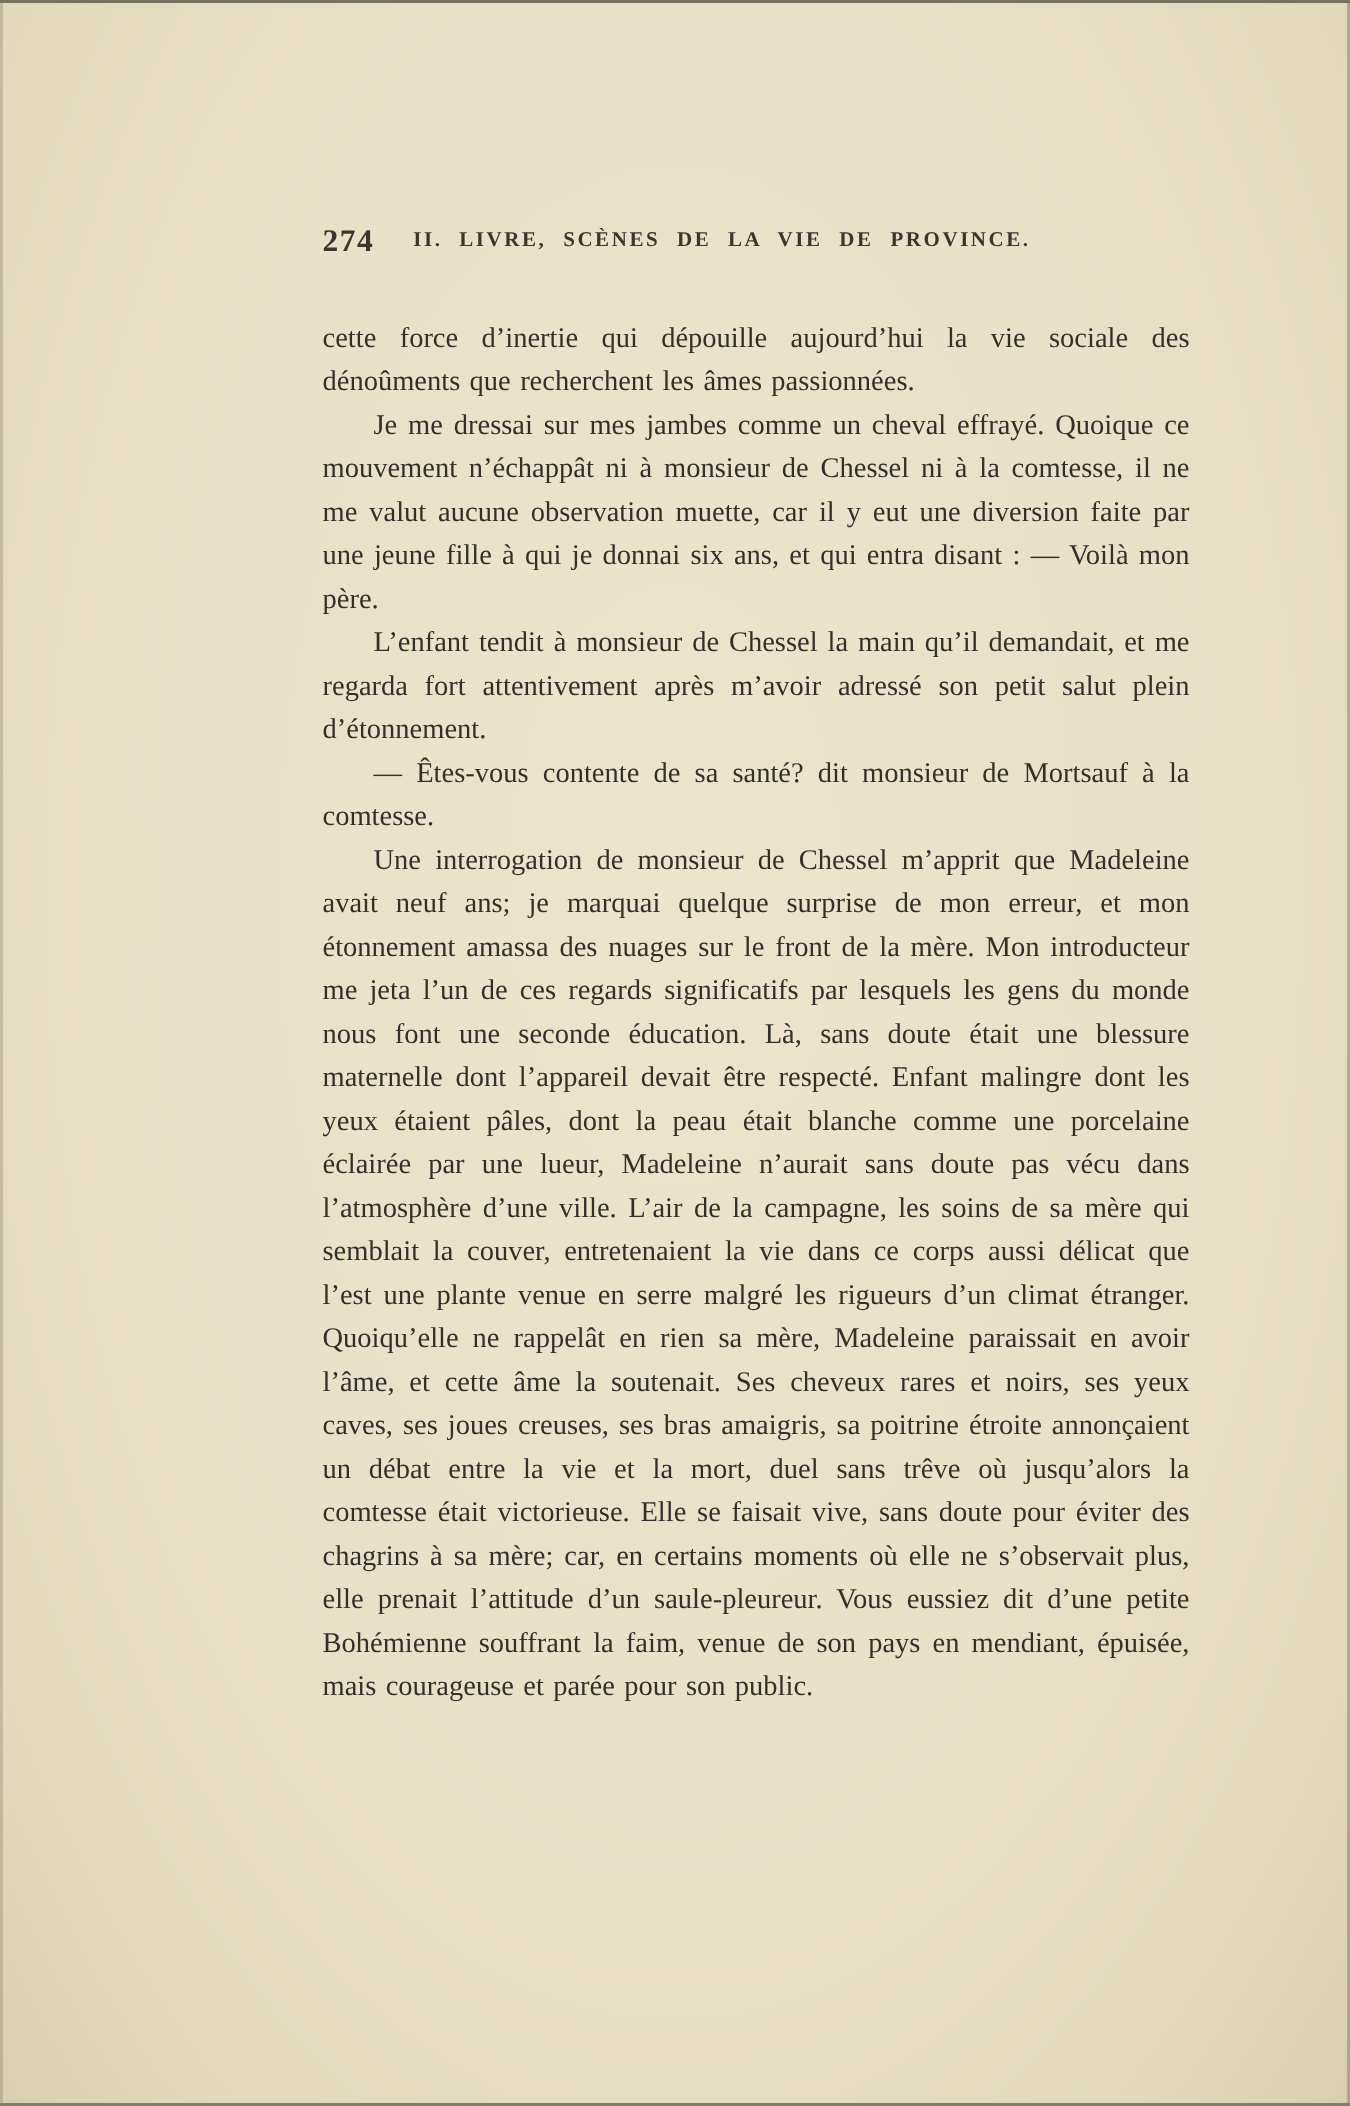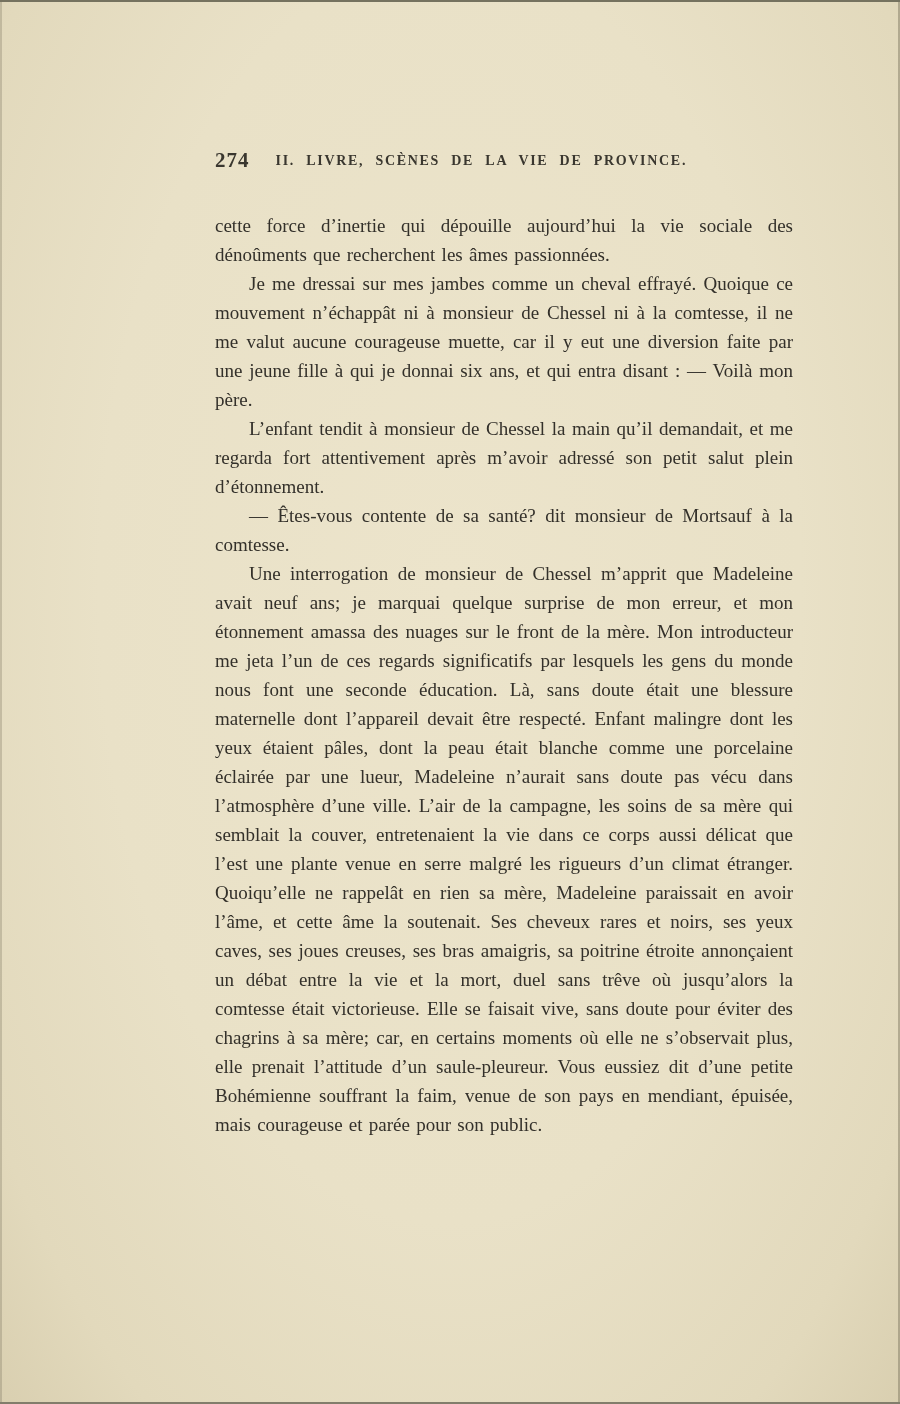--- a/index.html
+++ b/index.html
@@ -70,19 +70,19 @@
 
 <div class="page">
 
   <header class="running-head">
     <span class="folio">274</span>
     <span class="running-title">II. LIVRE, SCÈNES DE LA VIE DE PROVINCE.</span>
   </header>
 
   <main class="text-block">
     <p class="no-indent">cette force d’inertie qui dépouille aujourd’hui la vie sociale des dénoûments que recherchent les âmes passionnées.</p>
-    <p>Je me dressai sur mes jambes comme un cheval effrayé. Quoique ce mouvement n’échappât ni à monsieur de Chessel ni à la comtesse, il ne me valut aucune courageuse muette, car il y eut une diversion faite par une jeune fille à qui je donnai six ans, et qui entra disant : — Voilà mon père.</p>
+    <p>Je me dressai sur mes jambes comme un cheval effrayé. Quoique ce mouvement n’échappât ni à monsieur de Chessel ni à la comtesse, il ne me valut aucune observation muette, car il y eut une diversion faite par une jeune fille à qui je donnai six ans, et qui entra disant : — Voilà mon père.</p>
     <p>L’enfant tendit à monsieur de Chessel la main qu’il demandait, et me regarda fort attentivement après m’avoir adressé son petit salut plein d’étonnement.</p>
     <p>— Êtes-vous contente de sa santé? dit monsieur de Mortsauf à la comtesse.</p>
     <p>Une interrogation de monsieur de Chessel m’apprit que Madeleine avait neuf ans; je marquai quelque surprise de mon erreur, et mon étonnement amassa des nuages sur le front de la mère. Mon introducteur me jeta l’un de ces regards significatifs par lesquels les gens du monde nous font une seconde éducation. Là, sans doute était une blessure maternelle dont l’appareil devait être respecté. Enfant malingre dont les yeux étaient pâles, dont la peau était blanche comme une porcelaine éclairée par une lueur, Madeleine n’aurait sans doute pas vécu dans l’atmosphère d’une ville. L’air de la campagne, les soins de sa mère qui semblait la couver, entretenaient la vie dans ce corps aussi délicat que l’est une plante venue en serre malgré les rigueurs d’un climat étranger. Quoiqu’elle ne rappelât en rien sa mère, Madeleine paraissait en avoir l’âme, et cette âme la soutenait. Ses cheveux rares et noirs, ses yeux caves, ses joues creuses, ses bras amaigris, sa poitrine étroite annonçaient un débat entre la vie et la mort, duel sans trêve où jusqu’alors la comtesse était victorieuse. Elle se faisait vive, sans doute pour éviter des chagrins à sa mère; car, en certains moments où elle ne s’observait plus, elle prenait l’attitude d’un saule-pleureur. Vous eussiez dit d’une petite Bohémienne souffrant la faim, venue de son pays en mendiant, épuisée, mais courageuse et parée pour son public.</p>
   </main>
 
 </div>
 
 </body></html>

